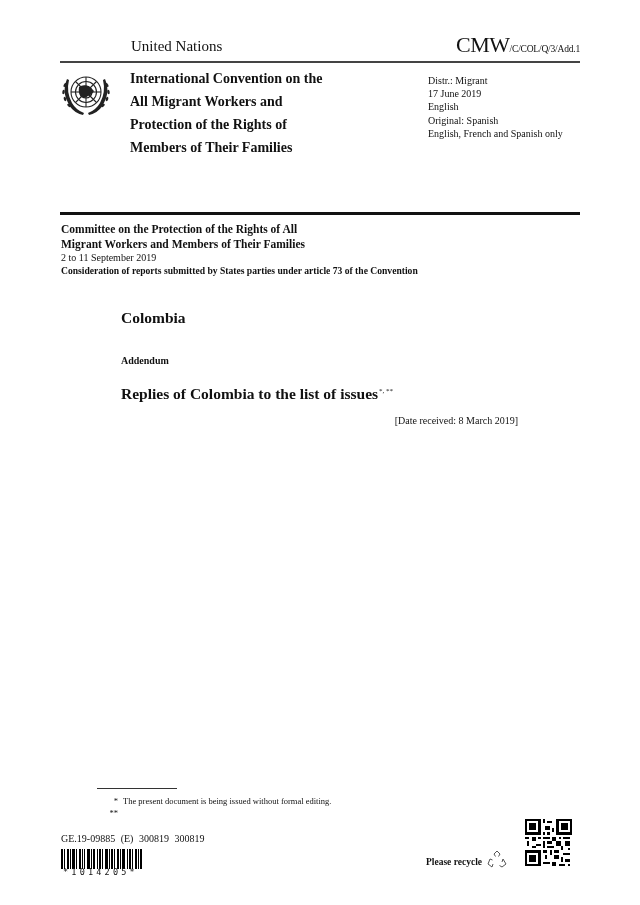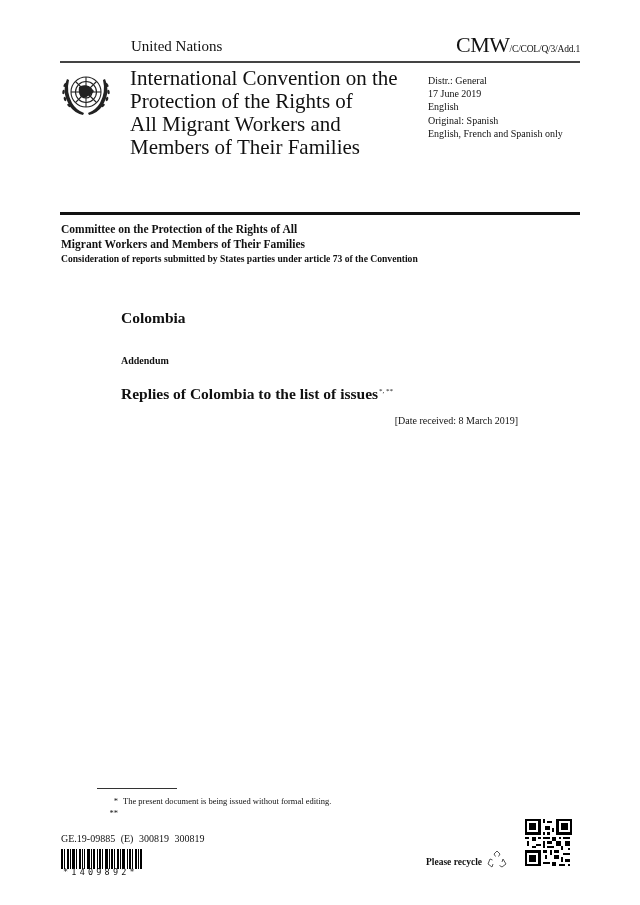--- a/index.html
+++ b/index.html
@@ -8,21 +8,21 @@
     .abs { position: absolute; }
 
     
     .un-label { left: 131px; top: 38px; font-size: 15px; }
     .symbol { right: 60px; top: 32px; white-space: nowrap; }
     .symbol-main { font-size: 22px; letter-spacing: -0.5px; }
     .symbol-sub { font-size: 9.5px; letter-spacing: -0.2px; }
     .top-rule { left: 60px; top: 61px; width: 520px; height: 2px; background: #444; }
 
     .logo { left: 57px; top: 67px; width: 58px; height: 54px; }
-    .title { left: 130px; top: 67px; font-weight: normal; font-size: 21px; line-height: 23px; width: 290px; }
+    .title { left: 130px; top: 67px; font-weight: bold; font-size: 14px; line-height: 23px; width: 290px; }
     .distr { left: 428px; top: 74px; font-size: 10px; line-height: 13.2px; }
     .distr div { white-space: nowrap; }
 
     .thick-rule { left: 60px; top: 212px; width: 520px; height: 3px; background: #111; }
 
     .committee { left: 61px; top: 222px; width: 520px; }
     .committee .c1 { font-weight: bold; font-size: 11.5px; line-height: 15px; }
     .committee .c2 { font-weight: bold; font-size: 10px; line-height: 12px; }
     .committee .c3 { font-size: 10px; line-height: 12px; }
     .committee .c4 { font-weight: bold; font-size: 9.6px; line-height: 13px; white-space: nowrap; }
@@ -77,38 +77,39 @@
     <ellipse cx="12" cy="38.5" rx="2.2" ry="1.2" transform="rotate(-135 12 38.5)"></ellipse>
     <ellipse cx="50" cy="18" rx="2.2" ry="1.2" transform="rotate(60 50 18)"></ellipse>
     <ellipse cx="51.5" cy="25" rx="2.2" ry="1.2" transform="rotate(80 51.5 25)"></ellipse>
     <ellipse cx="50" cy="32" rx="2.2" ry="1.2" transform="rotate(110 50 32)"></ellipse>
     <ellipse cx="46" cy="38.5" rx="2.2" ry="1.2" transform="rotate(135 46 38.5)"></ellipse>
   </g>
 </svg>
 
 <div class="abs title">
   <div>International Convention on the</div>
+  <div>All Migrant Workers and</div>
   <div>Protection of the Rights of</div>
-  <div>All Migrant Workers and</div>
   <div>Members of Their Families</div>
 </div>
 
 <div class="abs distr">
-  <div>Distr.: General</div>
+  <div>Distr.: Migrant</div>
   <div>17 June 2019</div>
   <div>English</div>
   <div>Original: Spanish</div>
   <div>English, French and Spanish only</div>
 </div>
 
 <div class="abs thick-rule"></div>
 
 <div class="abs committee">
   <div class="c1">Committee on the Protection of the Rights of All</div>
   <div class="c1">Migrant Workers and Members of Their Families</div>
+  <div class="c3">2 to 11 September 2019</div>
   <div class="c4">Consideration of reports submitted by States parties under article 73 of the Convention</div>
 </div>
 
 <div class="abs loi">
   <div>Colombia</div>
 </div>
 <div class="abs addendum">Addendum</div>
 <div class="abs replies">
   <span>Replies of Colombia to the list of issues</span><sup>*, **</sup>
 </div>
@@ -149,21 +150,21 @@
     <span style="width:2px;margin-right:1px"></span>
   <span style="width:1px;margin-right:1px"></span>
     <span style="width:3px;margin-right:2px"></span>
   <span style="width:1px;margin-right:1px"></span>
     <span style="width:2px;margin-right:1px"></span>
   <span style="width:1px;margin-right:2px"></span>
     <span style="width:2px;margin-right:1px"></span>
   <span style="width:1px;margin-right:1px"></span>
     <span style="width:2px"></span>
 </div>
-<div class="abs barcode-text">*1409892*</div>
+<div class="abs barcode-text">*1014205*</div>
 
 <div class="abs recycle-label">Please recycle</div>
 <svg class="abs recycle-icon" viewBox="0 0 20 20">
   <g fill="none" stroke="#555" stroke-width="1">
     <path d="M7 4 L10 1 L13 4 L11.5 6.5"></path>
     <path d="M8.5 6.5 L7 4"></path>
     <path d="M16 9 L19 14 L15 17 L12.5 15.5"></path>
     <path d="M15 12 L16 9"></path>
     <path d="M5 17 L1 14 L3 9 L5.5 10"></path>
     <path d="M6 14 L5 17"></path>

